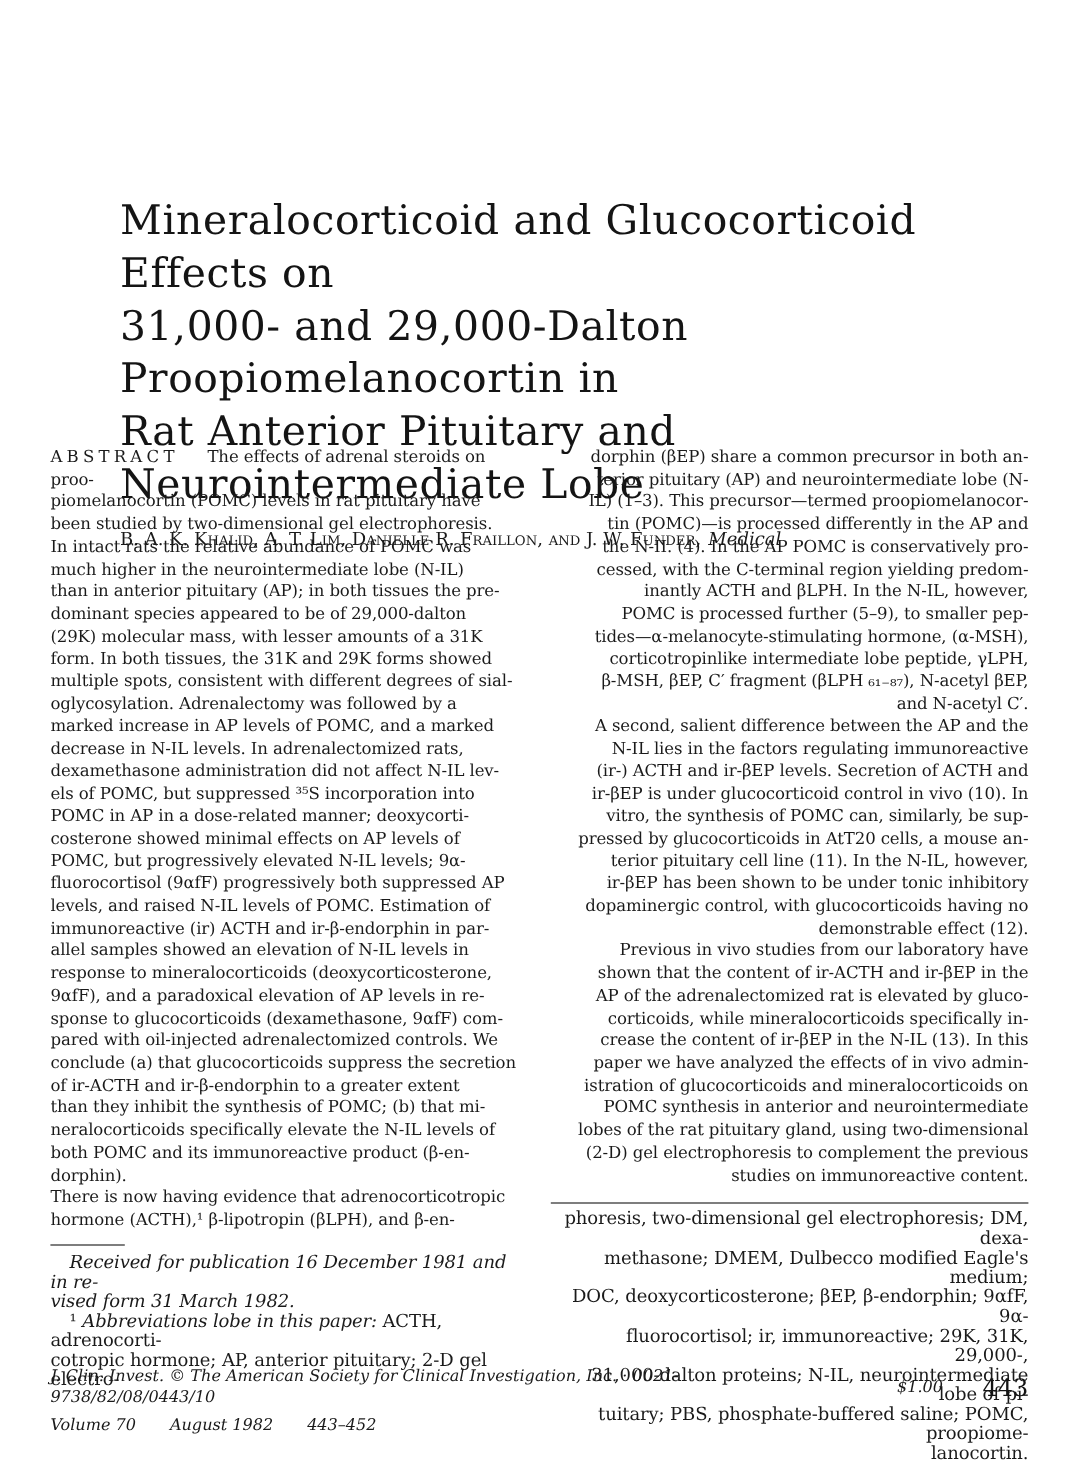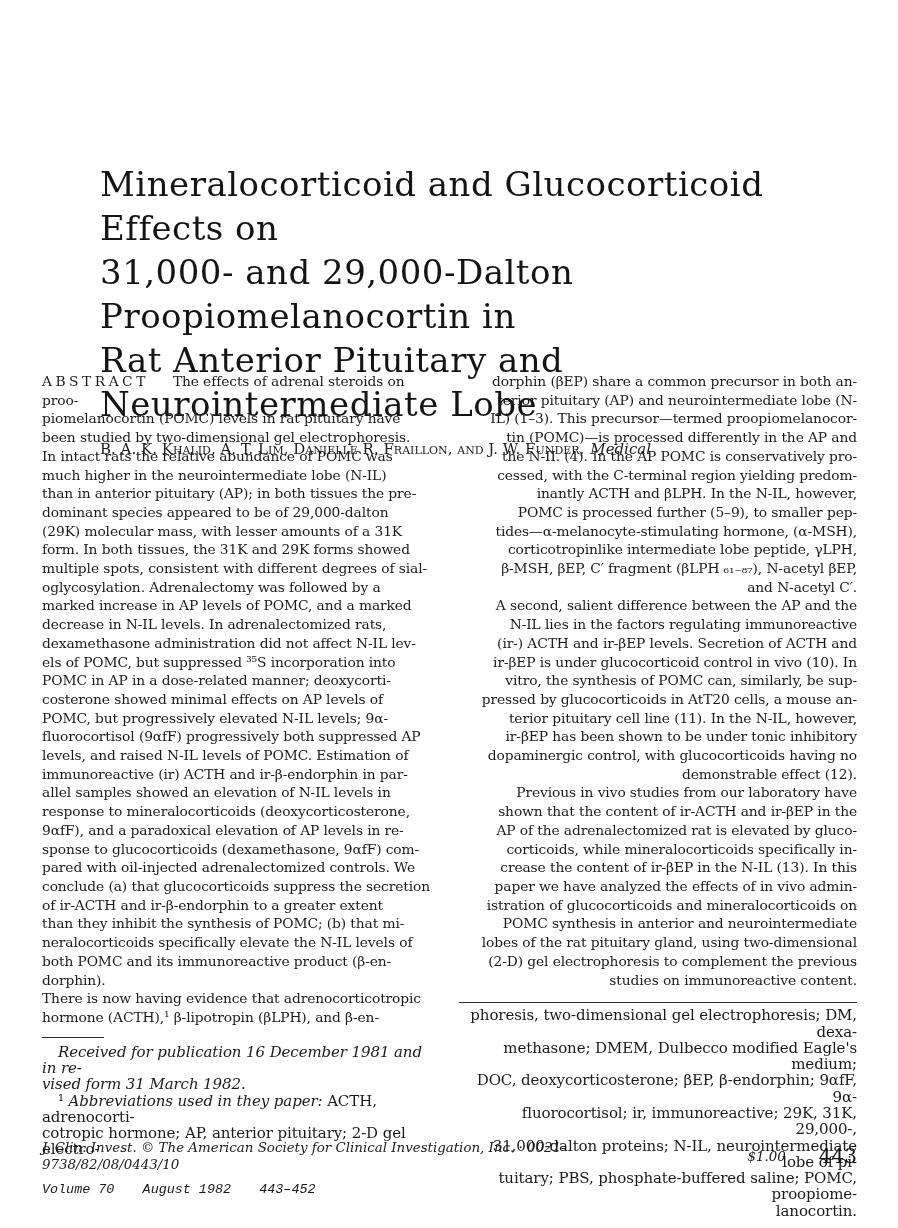--- a/index.html
+++ b/index.html
@@ -28,21 +28,21 @@
   .section-heading{margin:8px 0 5px 60px;font-size:14px;letter-spacing:2.5px;}
   .fn-rule{width:62px;border-top:1.5px solid #2a2a2a;margin:10px 0 6px 0;}
   .fn-rule-full{width:100%;border-top:1.5px solid #2a2a2a;margin:13px 0 4px 0;}
   .footnote{font-size:15px;line-height:16.3px;letter-spacing:-0.1px;}
   .fn-item{text-indent:16px;}
   .footer{position:absolute;left:42px;top:1139px;width:815px;font-size:13.4px;line-height:17px;}
   .footer-line1{display:flex;align-items:center;gap:33px;}
   .price{margin-left:20px;}
   .page-number{margin-left:auto;font-style:normal;font-size:20px;color:#141414;}
   .footer-line2{margin-top:7px;}
-  .footer-line2 span{margin-right:24px;font-family:Liberation Mono, monospace;}
+  .footer-line2 span{margin-right:24px;}
 </style>
 </head>
 <body>
 
 <div class="page">
 
   <header class="title-block">
     <h1 class="title">Mineralocorticoid and Glucocorticoid Effects on
 31,000- and 29,000-Dalton Proopiomelanocortin in
 Rat Anterior Pituitary and Neurointermediate Lobe</h1>
@@ -85,21 +85,21 @@
 both POMC and its immunoreactive product (β-en-
 dorphin).</span></div>
 
     <div class="para lines">There is now having evidence that adrenocorticotropic
 hormone (ACTH),¹ β-lipotropin (βLPH), and β-en-</div>
 
     <div class="fn-rule"></div>
     <div class="footnote">
       <div class="fn-item it lines">Received for publication 16 December 1981 and in re-
 vised form 31 March 1982.</div>
-      <div class="fn-item"><span>¹ </span><span class="it">Abbreviations used in they paper:</span><span class="lines"> ACTH, adrenocorti-
+      <div class="fn-item"><span>¹ </span><span class="it">Abbreviations lobe in this paper:</span><span class="lines"> ACTH, adrenocorti-
 cotropic hormone; AP, anterior pituitary; 2-D gel electro-</span></div>
     </div>
   </div>
 
   <div class="col col-right">
     <div class="para lines">dorphin (βEP) share a common precursor in both an-
 terior pituitary (AP) and neurointermediate lobe (N-
 IL) (1–3). This precursor—termed proopiomelanocor-
 tin (POMC)—is processed differently in the AP and
 the N-II. (4). In the AP POMC is conservatively pro-

